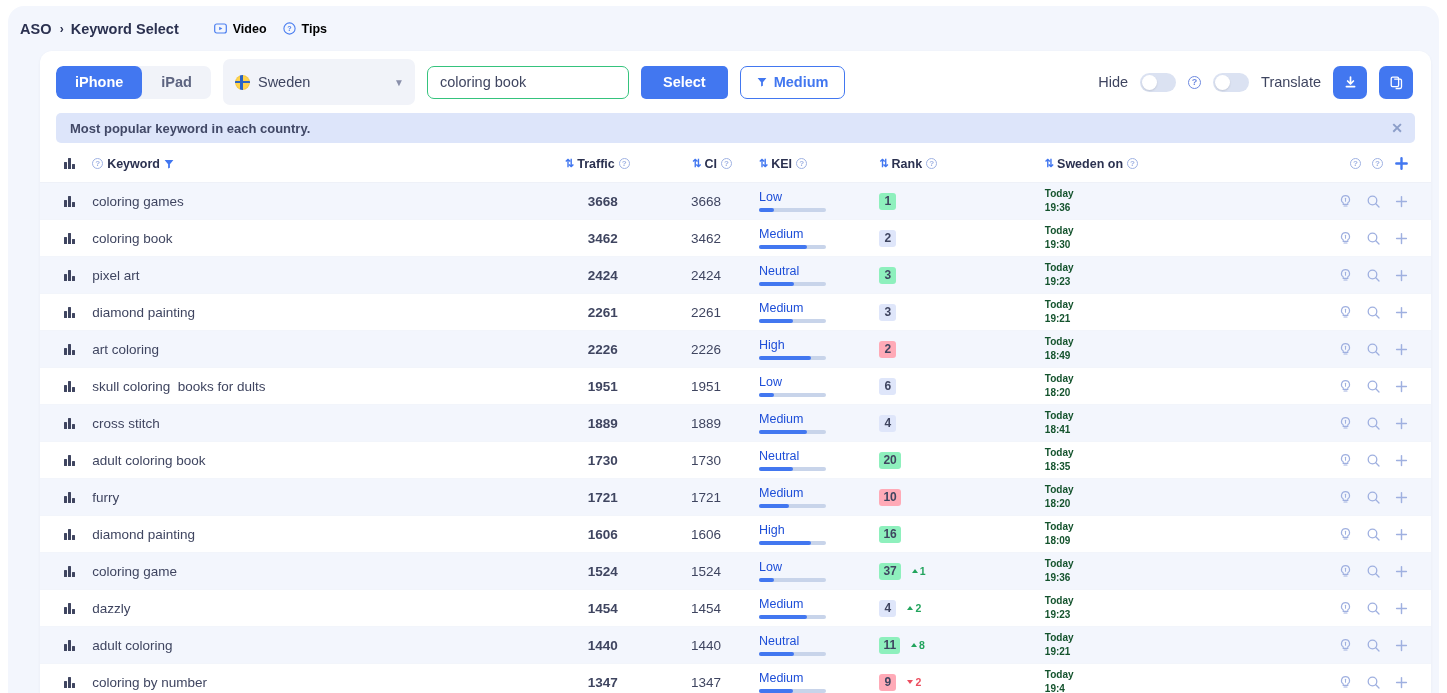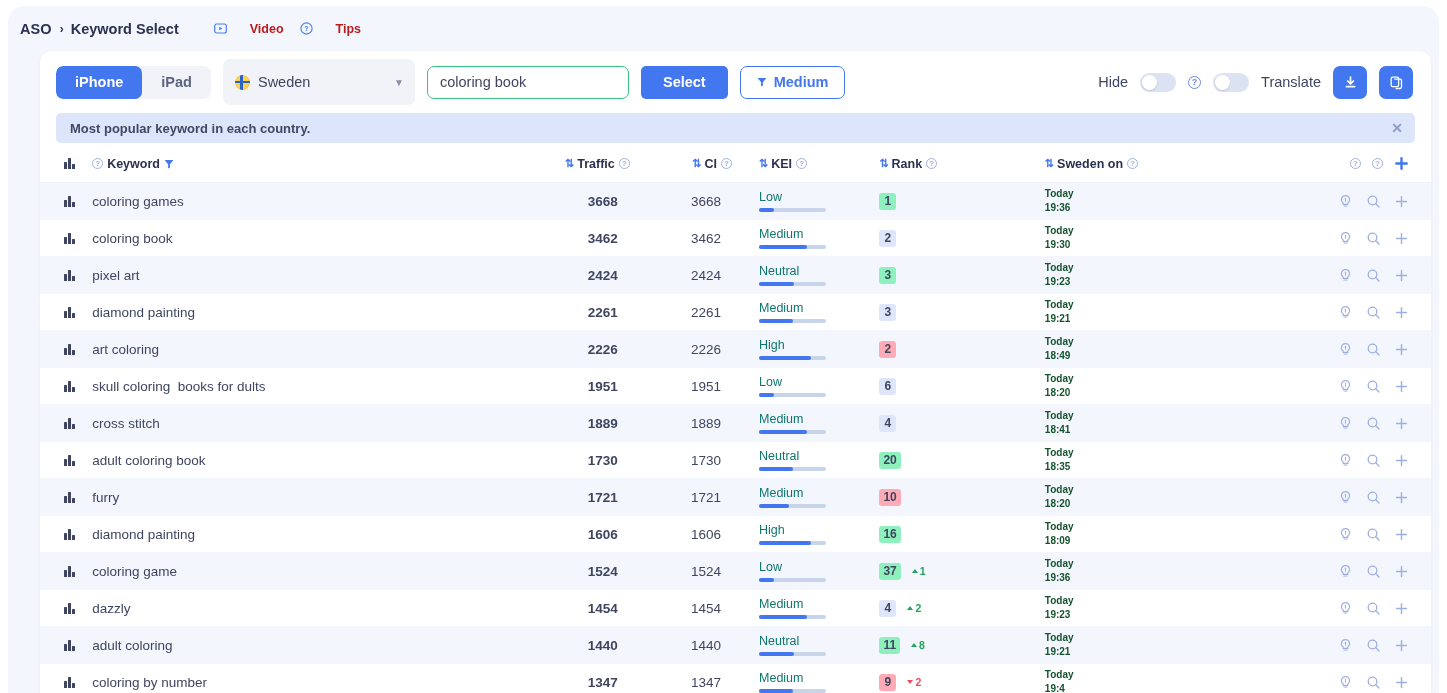--- a/index.html
+++ b/index.html
@@ -29,22 +29,22 @@
     font-size: 14.5px; font-weight: 700; color: #2b3150;
     letter-spacing: .1px;
   }
   .crumb-sep {
     color: #2b3150; font-size: 12px; font-weight: 800;
     margin: 0 7px 0 8px;
   }
   .crumb-cur { font-size: 14.5px; font-weight: 700; color: #2b3150; }
   .crumb-links { display: flex; align-items: center; gap: 16px; margin-left: 35px; }
   .crumb-link {
-    display: flex; align-items: center; gap: 23px;
-    color: #b91c1c; font-size: 12.5px; font-weight: 700; cursor: pointer;
+    display: flex; align-items: center; gap: 6px;
+    color: #000000; font-size: 12.5px; font-weight: 700; cursor: pointer;
   }
   .crumb-link svg { display: block; }
 
   
   .card {
     position: absolute;
     left: 32px; top: 45px;
     width: 1391px; height: 642px;
     background: #ffffff;
     border-radius: 12px 12px 0 0;
@@ -177,21 +177,21 @@
   .barsicon { display: flex; align-items: flex-end; gap: 1.5px; height: 11px; padding-left: 24px; }
   .barsicon i { display: block; width: 2.5px; background: #3f4560; border-radius: .5px; }
   .barsicon i:nth-child(1) { height: 7px; }
   .barsicon i:nth-child(2) { height: 11px; }
   .barsicon i:nth-child(3) { height: 5px; }
 
   .td-traffic { font-weight: 700; color: #2b3150; text-align: right; padding-right: 36px !important; font-size: 13.5px; }
   .td-ci { color: #5d6480; text-align: right; padding-right: 38px !important; font-size: 13.5px; }
 
   .kei-wrap { padding-right: 18px; }
-  .kei-label { font-size: 12.5px; color: #0f766e; margin-bottom: 4px; }
+  .kei-label { font-size: 12.5px; color: #1d4ed8; margin-bottom: 4px; }
   .kei-track { height: 3.5px; border-radius: 2px; background: #c8d4ea; width: 67px; }
   .kei-fill { height: 100%; border-radius: 2px; background: #4277f0; }
 
   .rank-cell { display: flex; align-items: center; gap: 11px; }
   .rank-badge {
     min-width: 17px; height: 17px; padding: 0 4px; border-radius: 3px;
     font-size: 12px; font-weight: 700; color: #3f4560;
     display: inline-flex; align-items: center; justify-content: center;
   }
   .rank-badge.green { background: #8ef0bd; }

